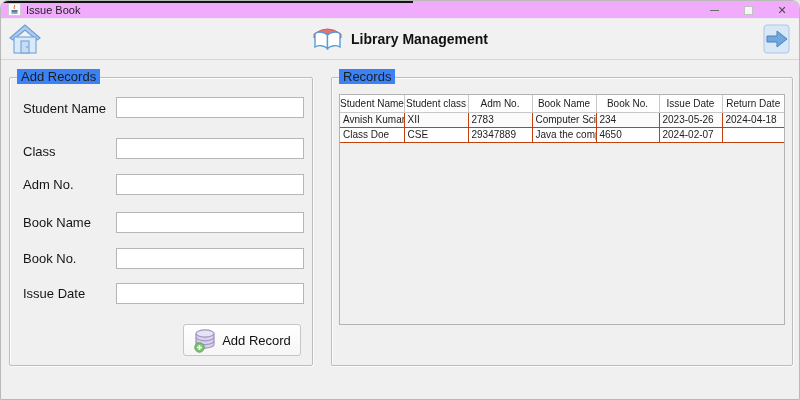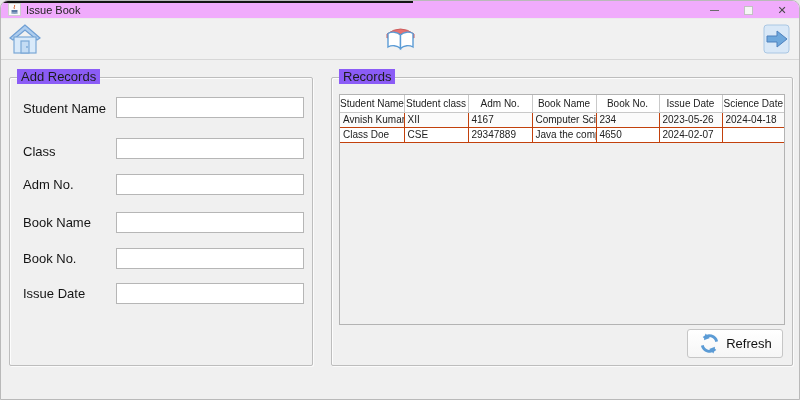--- a/index.html
+++ b/index.html
@@ -41,21 +41,21 @@
   .next-btn { position:absolute; right:9px; top:5px; width:27px; height:30px; cursor:pointer; }
 
   
   .group {
     position:absolute;
     border:1px solid #bdbdbd; border-radius:2px;
     box-shadow:inset 1px 1px 0 rgba(255,255,255,.85), 1px 1px 0 rgba(255,255,255,.7);
   }
   .group-title {
     position:absolute; top:-9px; left:7px; padding:0 4px;
-    background:#8b5cf6; font-size:13px; color:#1d1d1d;
+    background:#3b82f6; font-size:13px; color:#1d1d1d;
   }
   .group-add { left:8px; top:76px; width:304px; height:289px; }
   .group-records { left:330px; top:76px; width:462px; height:289px; }
 
   
   .field-label { position:absolute; left:13px; font-size:13px; color:#141414; }
   .field-input {
     position:absolute; left:106px; width:188px; height:21px;
     border:1px solid #b6b6b6; background:#ffffff; font-size:12px; padding:0 4px;
     font-family:"Liberation Sans", sans-serif;
@@ -128,20 +128,21 @@
         <rect x="13" y="19" width="8" height="12" fill="#c4dcf4" stroke="#7aa7d6" stroke-width="1.2"></rect>
         <circle cx="19" cy="25" r="0.9" fill="#7aa7d6"></circle>
       </svg>
     </div>
     <div class="header-center">
       <svg width="31" height="27" viewBox="0 0 31 27">
         <path d="M2,8 Q15.5,-2 29,8 L29,12 Q15.5,3 2,12 Z" fill="#e57373" stroke="#cd5c5c" stroke-width="1"></path>
         <path d="M15.5,9 C12,5.5 6.5,5.5 3,7.5 L3,21 C6.5,19 12,19 15.5,22.5 Z" fill="#ffffff" stroke="#5b9bd5" stroke-width="1.4"></path>
         <path d="M15.5,9 C19,5.5 24.5,5.5 28,7.5 L28,21 C24.5,19 19,19 15.5,22.5 Z" fill="#ffffff" stroke="#5b9bd5" stroke-width="1.4"></path>
       </svg>
+      <span class="header-title">Library Management</span>
     </div>
     <div class="next-btn">
       <svg width="27" height="30" viewBox="0 0 27 30">
         <rect x="1" y="1" width="25" height="28" rx="3" fill="#d9e8f7" stroke="#aac7e3" stroke-width="1"></rect>
         <polygon points="4,12 14,12 14,7 24,15 14,23 14,18 4,18" fill="#6fa8dc" stroke="#4f81bd" stroke-width="1"></polygon>
       </svg>
     </div>
   </div>
 
   <div class="group group-add">
@@ -158,20 +159,31 @@
 
     <label class="field-label" style="top:137px;">Book Name</label>
     <input class="field-input" style="top: 134px;" value="">
 
     <label class="field-label" style="top:173px;">Book No.</label>
     <input class="field-input" style="top: 170px;" value="">
 
     <label class="field-label" style="top:208px;">Issue Date</label>
     <input class="field-input" style="top: 205px;" value="">
 
+    <button class="btn add-btn">
+      <svg width="24" height="25" viewBox="0 0 24 25">
+        <path d="M3,5.5 v11 a9,3.6 0 0 0 18,0 v-11" fill="#d9d2ec" stroke="#a195c4" stroke-width="1.2"></path>
+        <path d="M3,9.2 a9,3.6 0 0 0 18,0" fill="none" stroke="#a195c4" stroke-width="1.2"></path>
+        <path d="M3,13 a9,3.6 0 0 0 18,0" fill="none" stroke="#a195c4" stroke-width="1.2"></path>
+        <ellipse cx="12" cy="5.5" rx="9" ry="3.6" fill="#e7e2f4" stroke="#a195c4" stroke-width="1.2"></ellipse>
+        <circle cx="6.5" cy="19.5" r="4.7" fill="#7cc576" stroke="#5aa34e" stroke-width="1"></circle>
+        <path d="M6.5,17 v5 M4,19.5 h5" stroke="#ffffff" stroke-width="1.6"></path>
+      </svg>
+      <span>Add Record</span>
+    </button>
   </div>
 
   <div class="group group-records">
     <span class="group-title">Records</span>
 
     <div class="scrollpane">
       <table class="records">
         <colgroup>
           <col style="width:64px">
             <col style="width:64px">
@@ -182,49 +194,40 @@
             <col style="width:62px">
         </colgroup>
         <thead>
           <tr>
             <th>Student Name</th>
             <th>Student class</th>
             <th>Adm No.</th>
             <th>Book Name</th>
             <th>Book No.</th>
             <th>Issue Date</th>
-            <th>Science Date</th>
+            <th>Return Date</th>
           </tr>
         </thead>
         <tbody>
           <tr class="sel">
             <td>Avnish Kumar</td>
             <td>XII</td>
-            <td>4167</td>
+            <td>2783</td>
             <td>Computer Science</td>
             <td>234</td>
             <td>2023-05-26</td>
             <td>2024-04-18</td>
           </tr>
           <tr>
             <td>Class Doe</td>
             <td>CSE</td>
             <td>29347889</td>
             <td>Java the compl...</td>
             <td>4650</td>
             <td>2024-02-07</td>
             <td></td>
           </tr>
         </tbody>
       </table>
     </div>
 
-    <button class="btn refresh-btn">
-      <svg width="23" height="23" viewBox="0 0 24 24">
-        <path d="M19.5,10 A8,8 0 0 0 6,6.2" fill="none" stroke="#5b9bd5" stroke-width="3"></path>
-        <polygon points="7.8,1.5 6.2,8.6 12.4,6.2" fill="#5b9bd5"></polygon>
-        <path d="M4.5,14 A8,8 0 0 0 18,17.8" fill="none" stroke="#5b9bd5" stroke-width="3"></path>
-        <polygon points="16.2,22.5 17.8,15.4 11.6,17.8" fill="#5b9bd5"></polygon>
-      </svg>
-      <span>Refresh</span>
-    </button>
   </div>
 </div>
 
 </body></html>

